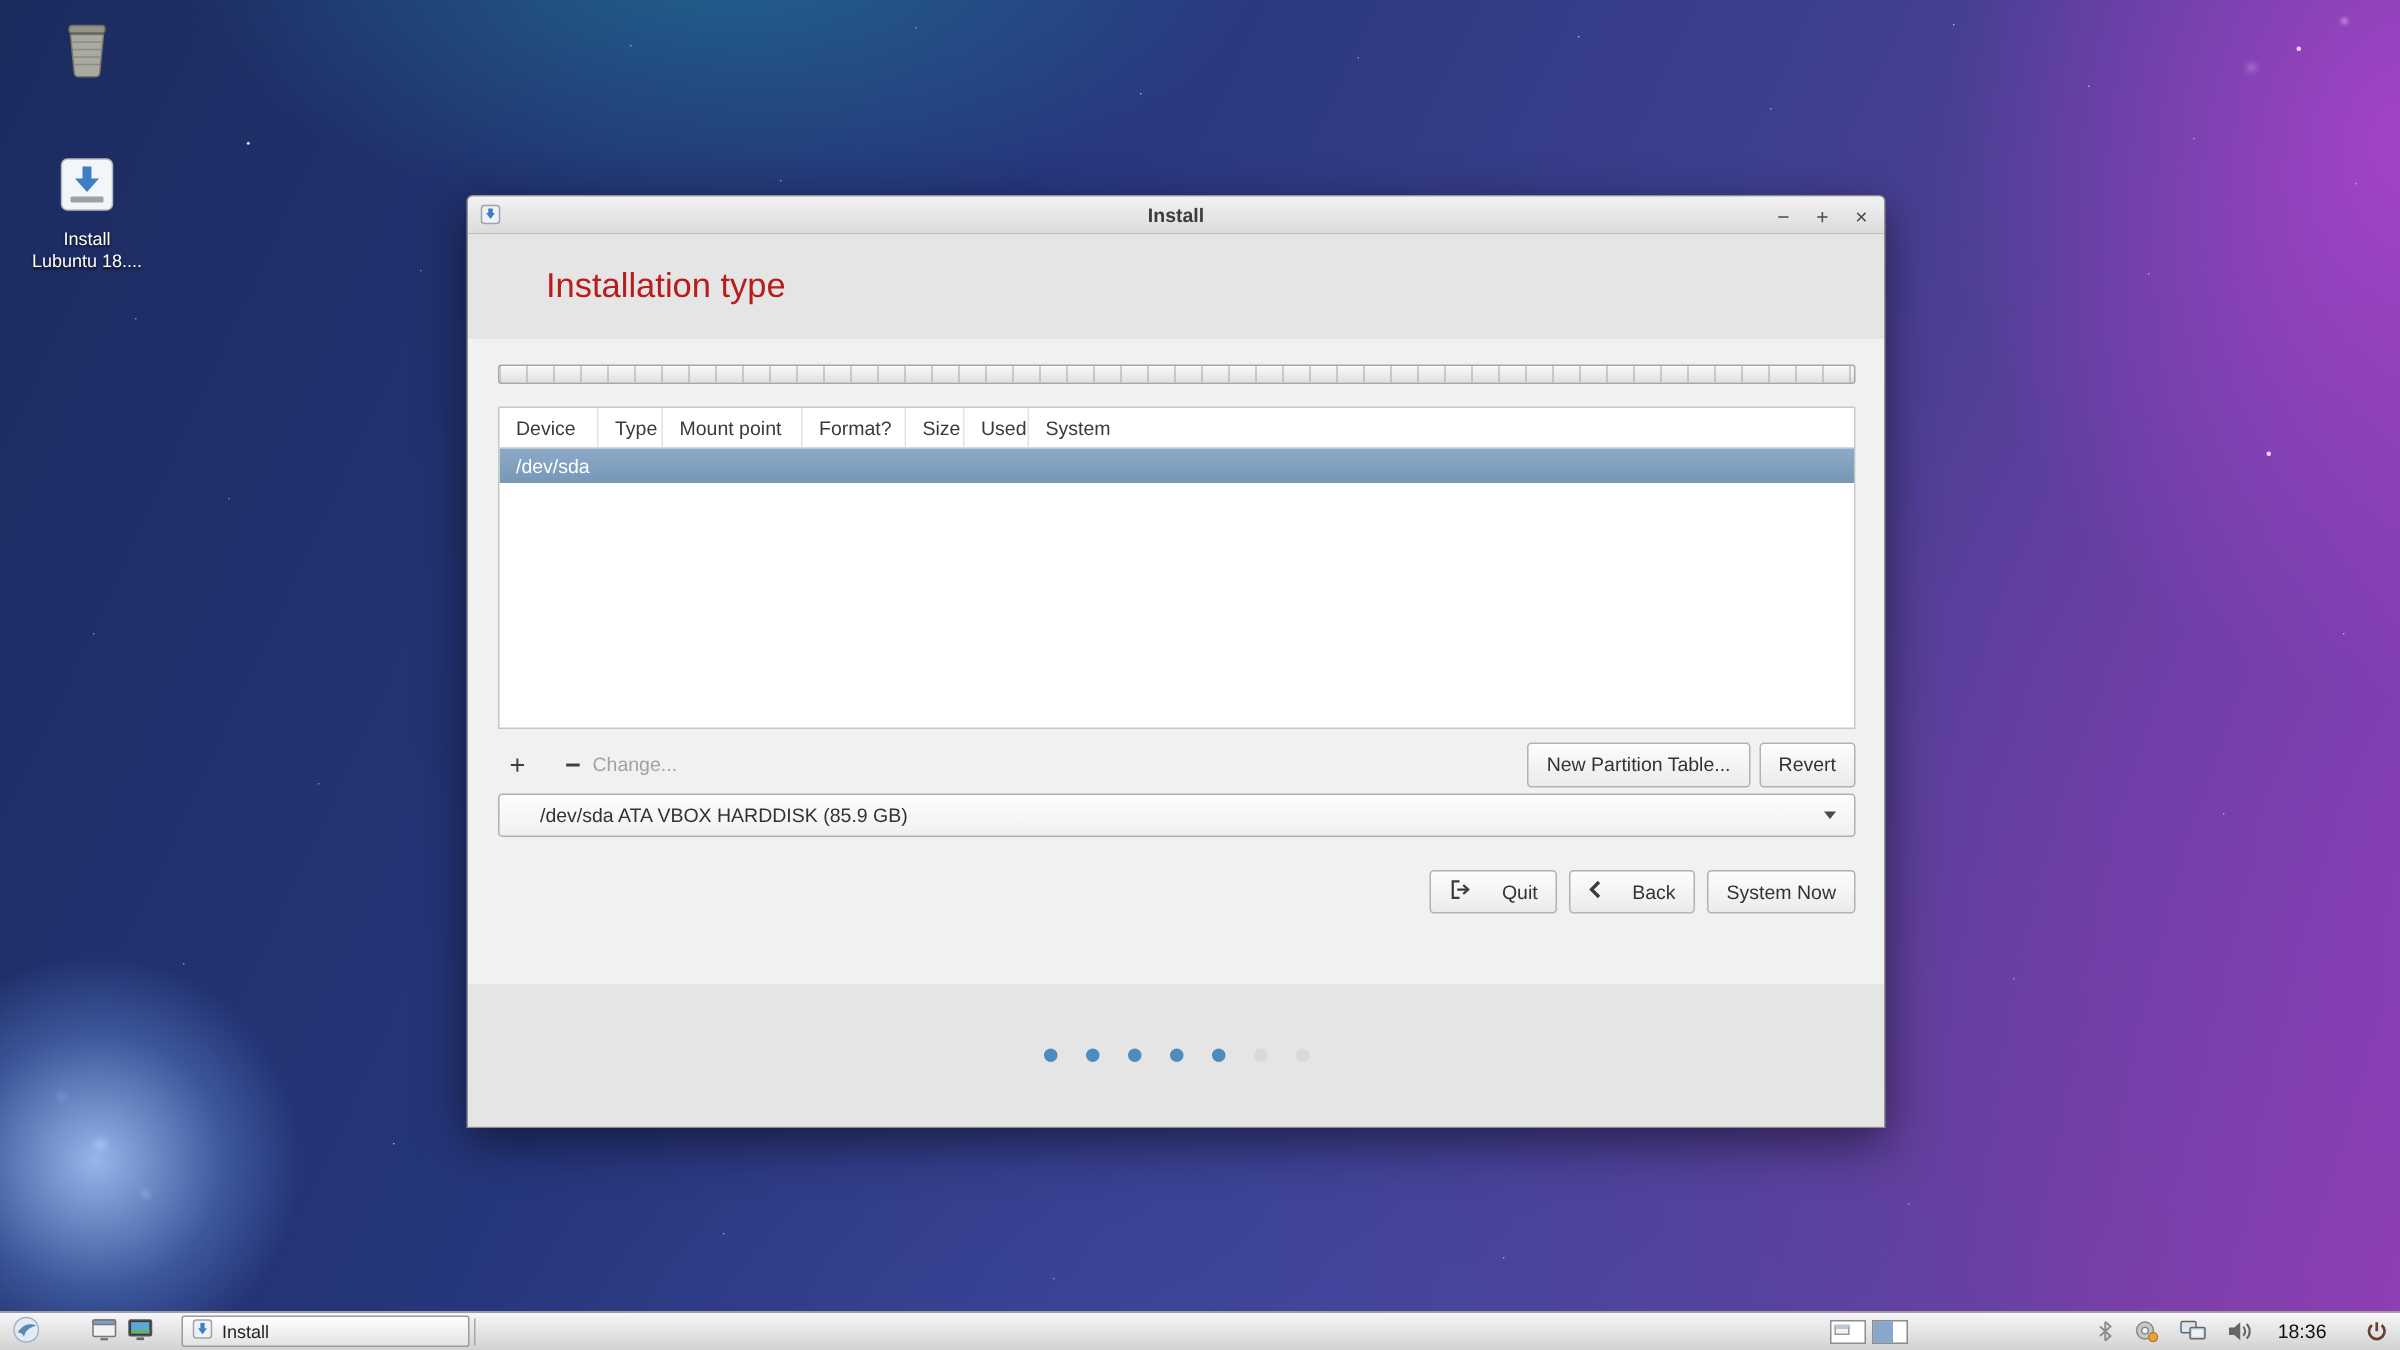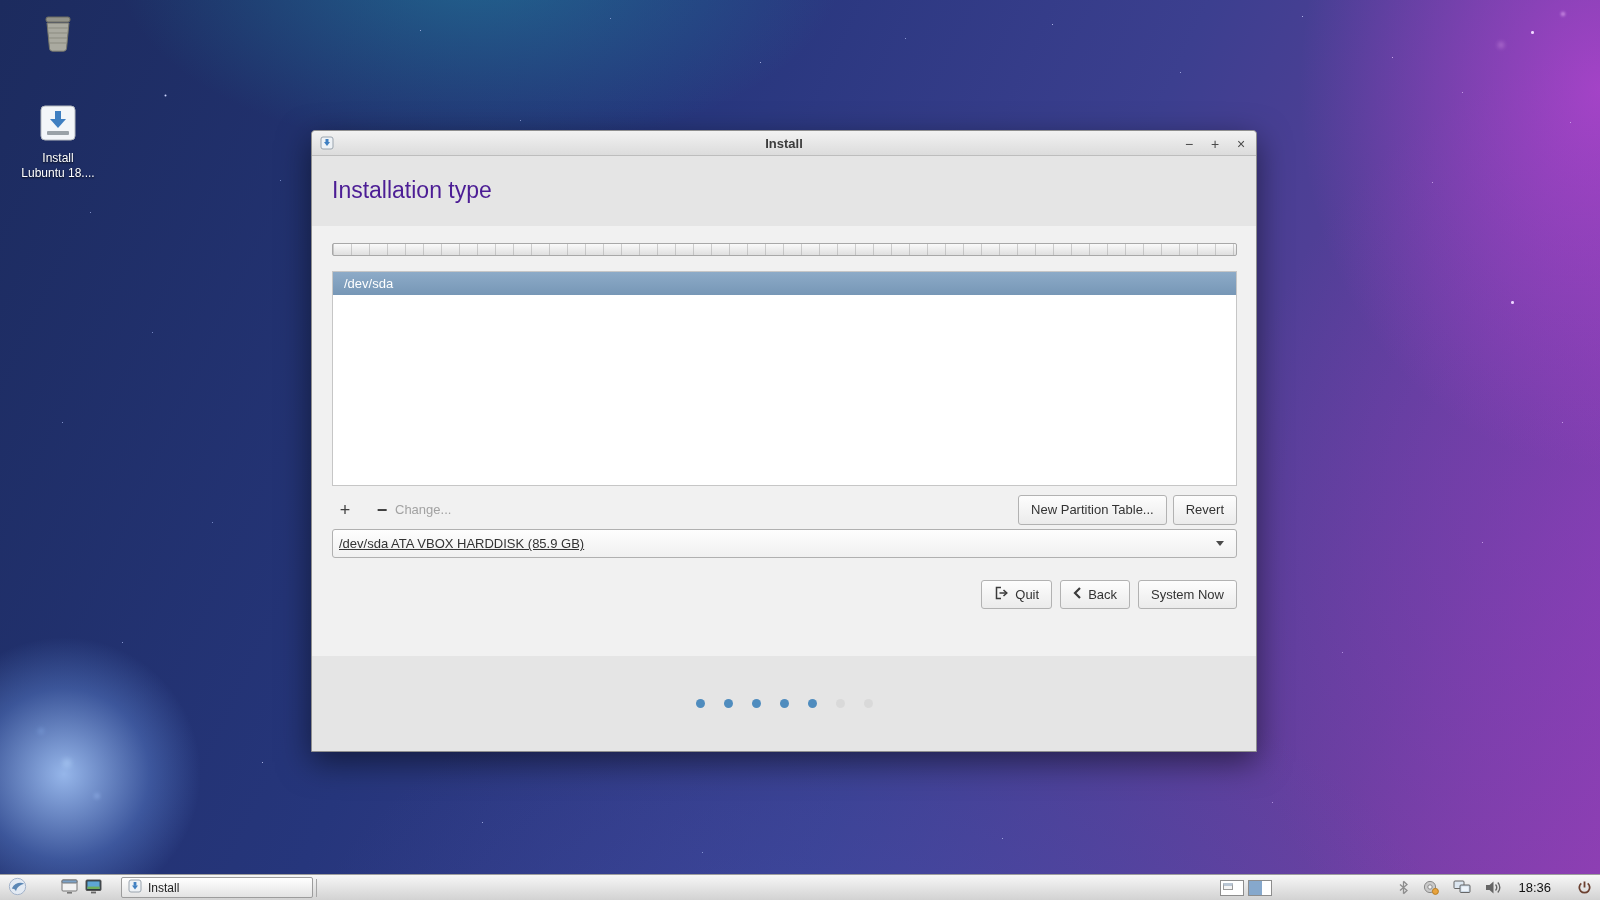--- a/index.html
+++ b/index.html
@@ -51,21 +51,21 @@
   .titlebar { position:relative; height:25px; flex:0 0 25px;
     background:linear-gradient(#f2f2f2,#dcdcdc); border-bottom:1px solid #bdbdbd;
     border-radius:4px 4px 0 0; display:flex; align-items:center; }
   .titlebar .win-icon { position:absolute; left:8px; top:5px; }
   .titlebar .title { flex:1; text-align:center; font-size:13px; font-weight:bold; color:#3c3c3c; }
   .titlebar .controls { position:absolute; right:8px; top:0; height:25px; display:flex; align-items:center; gap:12px; }
   .titlebar .controls button { background:none; border:none; font-size:14px; color:#4a4a4a; width:14px; height:20px;
     line-height:20px; cursor:default; font-family:inherit; }
 
   .header-band { flex:0 0 70px; background:#e5e5e5; padding:21px 0 0 20px; }
-  .header-band h1 { font-size:23px; font-weight:400; color:#4c1d95; }
+  .header-band h1 { font-size:23px; font-weight:400; color:#b91c1c;margin-left:32px; }
 
   .content { flex:1 1 auto; background:#f1f1f1; padding:0 19px 0 20px; }
 
   .partition-bar { margin-top:17px; height:13px; border:1px solid #a8a8a8; border-radius:2px;
     background:
       repeating-linear-gradient(90deg, rgba(170,170,170,.55) 0 1px, transparent 1px 18px),
       linear-gradient(#fafafa,#dfdfdf); }
 
   .ptable { margin-top:15px; height:215px; background:#fff; border:1px solid #c6c6c6; overflow:hidden; }
   .thead { display:flex; height:27px; border-bottom:1px solid #d8d8d8; }
@@ -84,26 +84,26 @@
   .change-btn { background:none; border:none; font-size:13px; color:#a2a2a2;
     font-family:inherit; cursor:default; }
   .tools .spacer { flex:1; }
   .btn { height:30px; padding:0 12px; font-size:13px; color:#333; font-family:inherit;
     background:linear-gradient(#fdfdfd,#ebebeb); border:1px solid #b2b2b2; border-radius:3px; cursor:default; }
   .btn + .btn { margin-left:6px; }
 
   .boot-label { margin-top:10px; font-size:13px; color:#2e2e2e; }
   .combo { margin-top:4px; height:29px; border:1px solid #b0b0b0; border-radius:3px;
     background:linear-gradient(#fefefe,#f0f0f0); display:flex; align-items:center;
-    padding:0 12px 0 6px; font-size:13px; color:#333;text-decoration:underline; }
+    padding:0 12px 0 27px; font-size:13px; color:#333; }
   .combo .chevron { margin-left:auto; width:0; height:0; border-left:4px solid transparent;
     border-right:4px solid transparent; border-top:5px solid #4a4a4a; }
 
   .nav { margin-top:22px; display:flex; justify-content:flex-end; gap:8px; }
-  .nav .btn { height:29px; display:flex; align-items:center; gap:6px; margin-left:0; }
+  .nav .btn { height:29px; display:flex; align-items:center; gap:20px; margin-left:0; }
 
   .footer-band { flex:0 0 95px; background:#e5e5e5; }
   .dots { display:flex; justify-content:center; gap:19px; padding-top:43px; }
   .dot { width:9px; height:9px; border-radius:50%; background:var(--dot-inactive,#d9d9d9); }
   .dot.active { background:var(--dot-active,#4f8cbe); }
 
   
   .taskbar { position:absolute; left:0; right:0; bottom:0; height:26px;
     background:linear-gradient(#f7f7f7,#d2d2d2); border-top:1px solid #9e9e9e;
     display:flex; align-items:center; font-size:12px; color:#222; }
@@ -181,20 +181,29 @@
     </div>
 
     <div class="header-band">
       <h1>Installation type</h1>
     </div>
 
     <div class="content">
       <div class="partition-bar"></div>
 
       <div class="ptable">
+        <div class="thead">
+          <span class="th">Device</span>
+          <span class="th">Type</span>
+          <span class="th">Mount point</span>
+          <span class="th">Format?</span>
+          <span class="th">Size</span>
+          <span class="th">Used</span>
+          <span class="th">System</span>
+        </div>
         <div class="trow">
           <span>/dev/sda</span>
         </div>
       </div>
 
       <div class="tools">
         <button class="tool-btn">+</button>
         <button class="tool-btn minus">−</button>
         <button class="change-btn">Change...</button>
         <span class="spacer"></span>

